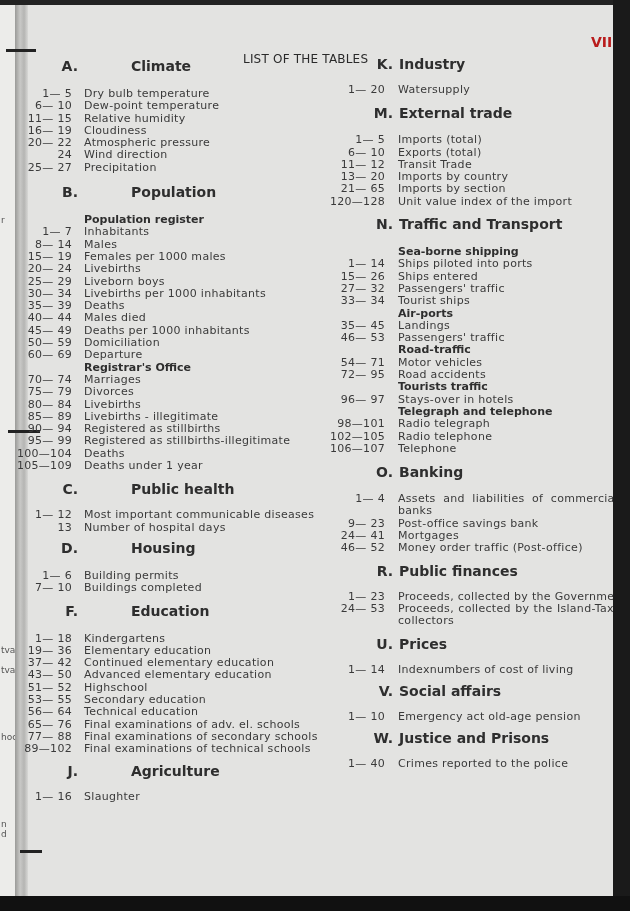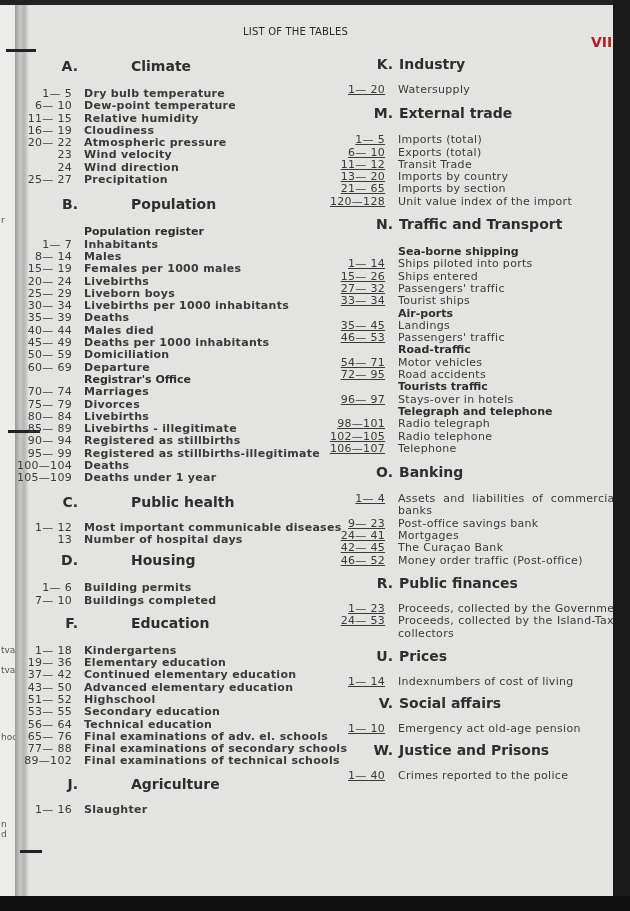--- a/index.html
+++ b/index.html
@@ -19,44 +19,44 @@
   }
   .leftstrip {
     position:absolute; left:0; top:0; width:15px; height:896px; background:#ececea;
   }
   .mark { position:absolute; height:3px; background:#222; }
   .edge-text { position:absolute; left:1px; font-size:9px; color:#555; }
   .top-bar { position:absolute; left:0; top:0; width:630px; height:5px; background:#222; }
   .bottom-bar { position:absolute; left:0; top:896px; width:630px; height:15px; background:#111; }
   .right-bar { position:absolute; left:613px; top:0; width:17px; height:911px; background:#1a1a1a; }
 
-  .title { position:absolute; left:243px; top:26px; font-size:10px; color:#2a2a2a; letter-spacing:0.2px; }
+  .title { position:absolute; left:243px; top:52px; font-size:12px; color:#2a2a2a; letter-spacing:0.2px; }
   .pagenum { position:absolute; left:591px; top:34px; font-size:14px; font-weight:bold; color:#b91c1c; }
 
   .col { position:absolute; }
   .col-left { left:0; top:58px; width:320px; }
   .col-right { left:320px; top:56px; width:300px; }
 
   .section-h { position:relative; height:22px; font-size:14px; font-weight:bold; color:#2e2e2e; }
   .section-h .letter { position:absolute; text-align:right; }
   .section-h .name { position:absolute; }
   .row { position:relative; height:12.3px; font-size:11px; line-height:12.3px; white-space:nowrap; letter-spacing:0.3px; }
   .row .num { position:absolute; text-align:right; }
   .row .lbl { position:absolute; }
   .sub { position:relative; height:12.3px; font-size:11px; line-height:12.3px; font-weight:bold; color:#2e2e2e; }
 
   .col-left .section-h .letter { right:calc(320px - 78px); }
   .col-left .section-h .name { left:84px;margin-left:47px; }
   .col-left .row .num { right:calc(320px - 72px); }
-  .col-left .row .lbl { left:84px;font-weight:bold; }
+  .col-left .row .lbl { left:84px; }
   .col-left .sub { padding-left:84px; }
 
   .col-right .section-h .letter { right:calc(300px - 73px); }
   .col-right .section-h .name { left:79px; }
-  .col-right .row .num { right:calc(300px - 65px);text-decoration:underline; }
+  .col-right .row .num { right:calc(300px - 65px); }
   .col-right .row .lbl { left:78px; }
   .col-right .sub { padding-left:78px; }
   .row.wrap { height:24.6px; }
   .row.wrap .lbl { white-space:normal; width:220px; text-align:justify; text-align-last:left; }
 </style>
 </head>
 <body>
 
 <div class="page">
   <div class="leftstrip">
@@ -94,24 +94,20 @@
       </div>
     <div class="row">
         <span class="num">16— 19</span>
         <span class="lbl">Cloudiness</span>
       </div>
     <div class="row">
         <span class="num">20— 22</span>
         <span class="lbl">Atmospheric pressure</span>
       </div>
     <div class="row">
-        <span class="num">23</span>
-        <span class="lbl">Wind velocity</span>
-      </div>
-    <div class="row">
         <span class="num">24</span>
         <span class="lbl">Wind direction</span>
       </div>
     <div class="row">
         <span class="num">25— 27</span>
         <span class="lbl">Precipitation</span>
       </div>
 
     <div style="height:10px"></div>
     <div class="section-h">
@@ -401,24 +397,20 @@
       </div>
     <div class="row">
         <span class="num">9— 23</span>
         <span class="lbl">Post-office savings bank</span>
       </div>
     <div class="row">
         <span class="num">24— 41</span>
         <span class="lbl">Mortgages</span>
       </div>
     <div class="row">
-        <span class="num">42— 45</span>
-        <span class="lbl">The Curaçao Bank</span>
-      </div>
-    <div class="row">
         <span class="num">46— 52</span>
         <span class="lbl">Money order traffic (Post-office)</span>
       </div>
 
     <div style="height:8px"></div>
     <div class="section-h">
       <span class="letter">R.</span>
       <span class="name">Public finances</span>
     </div>
     <div style="height:6px"></div>

